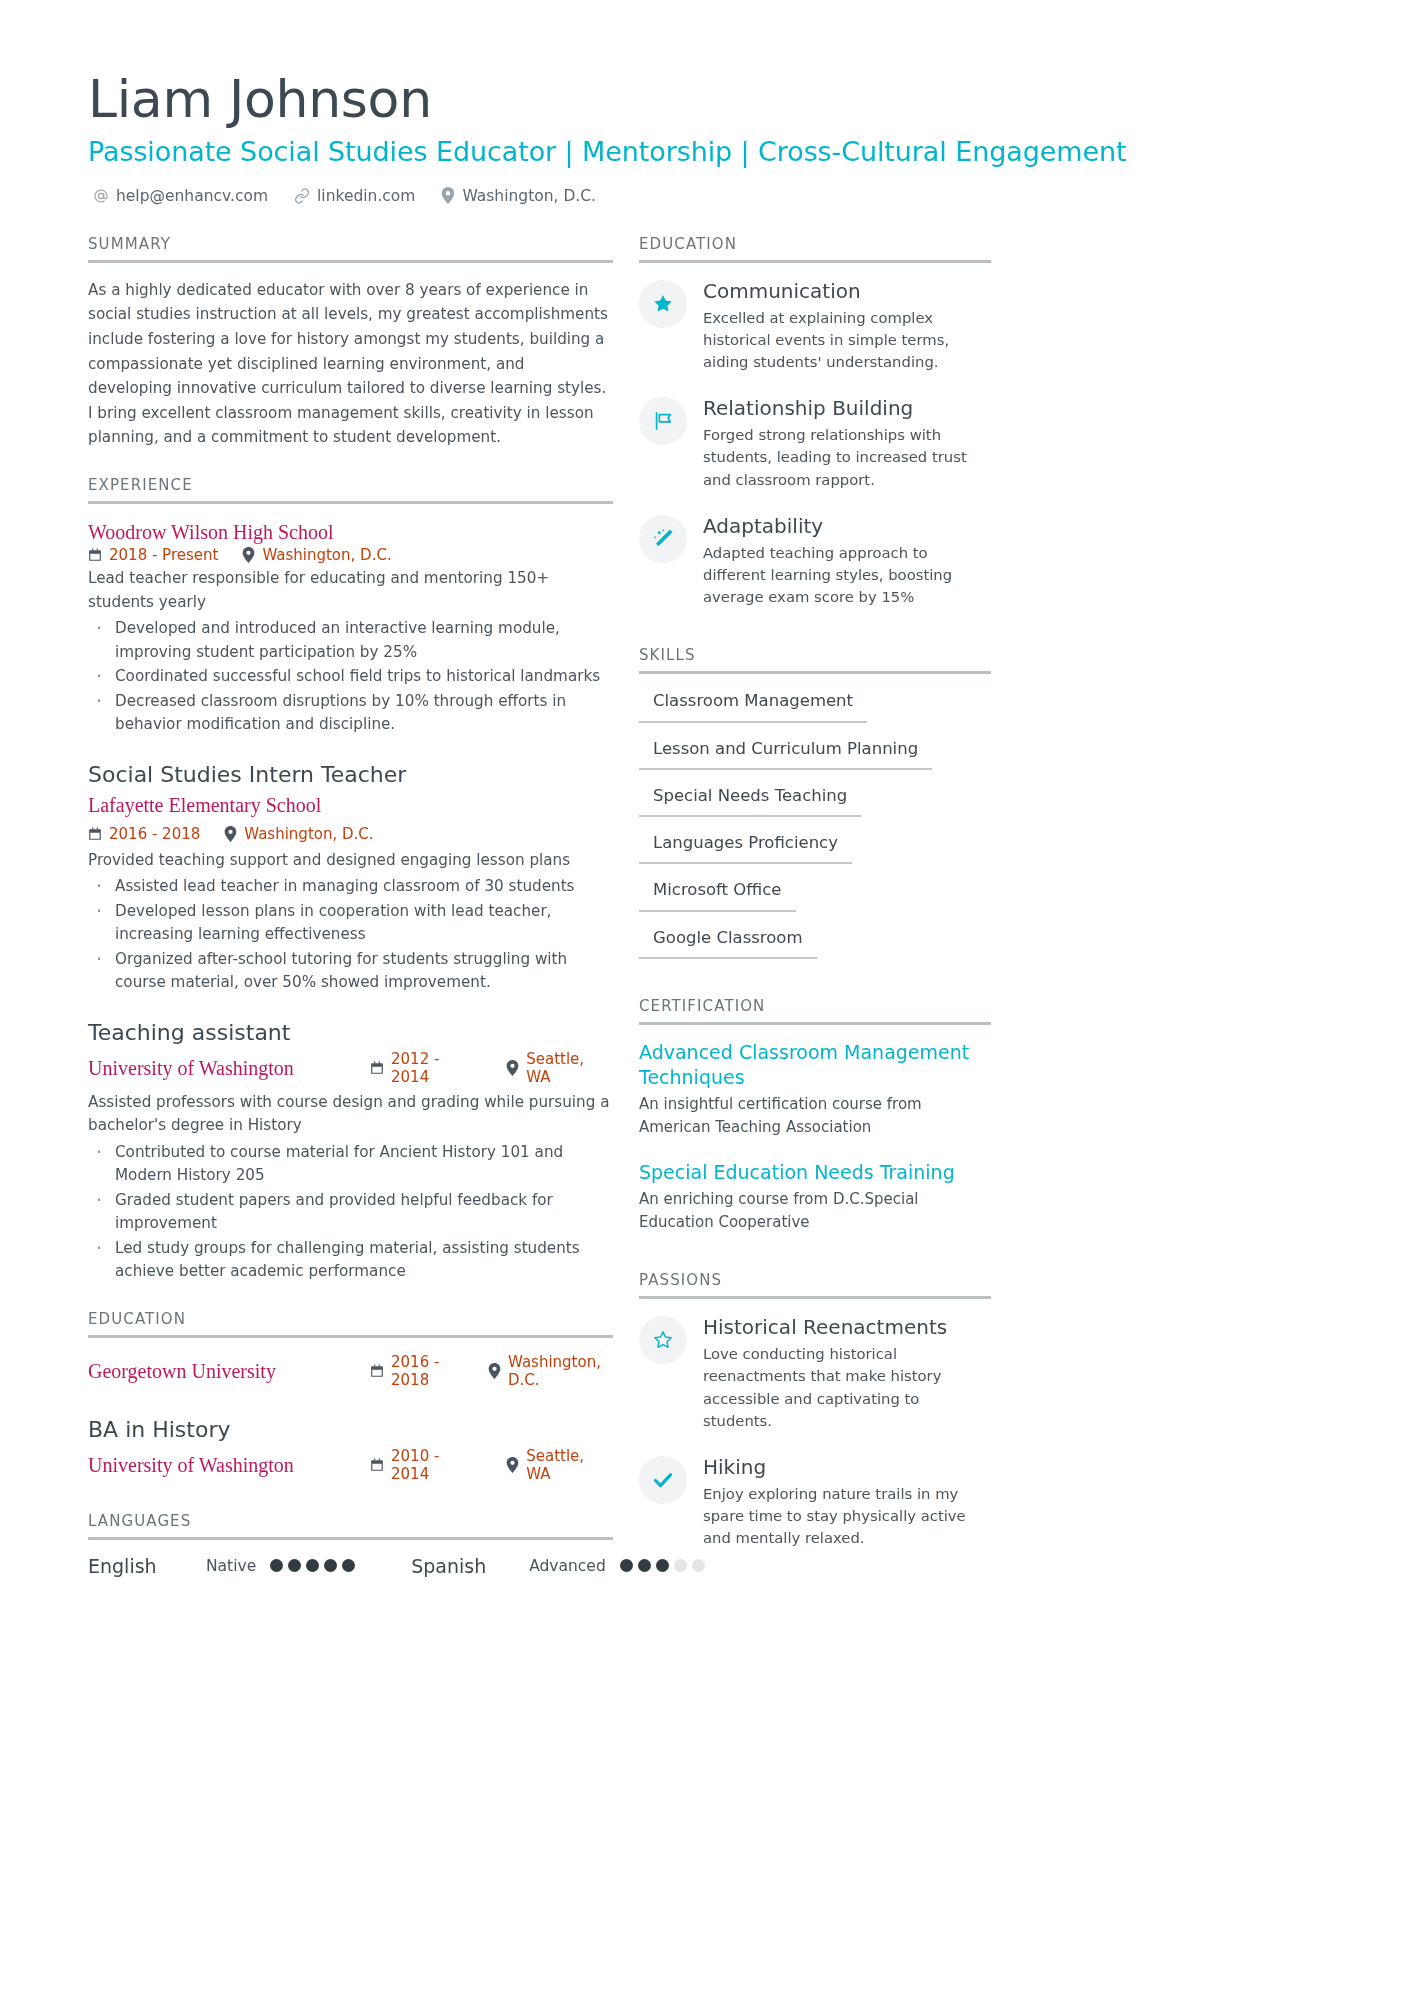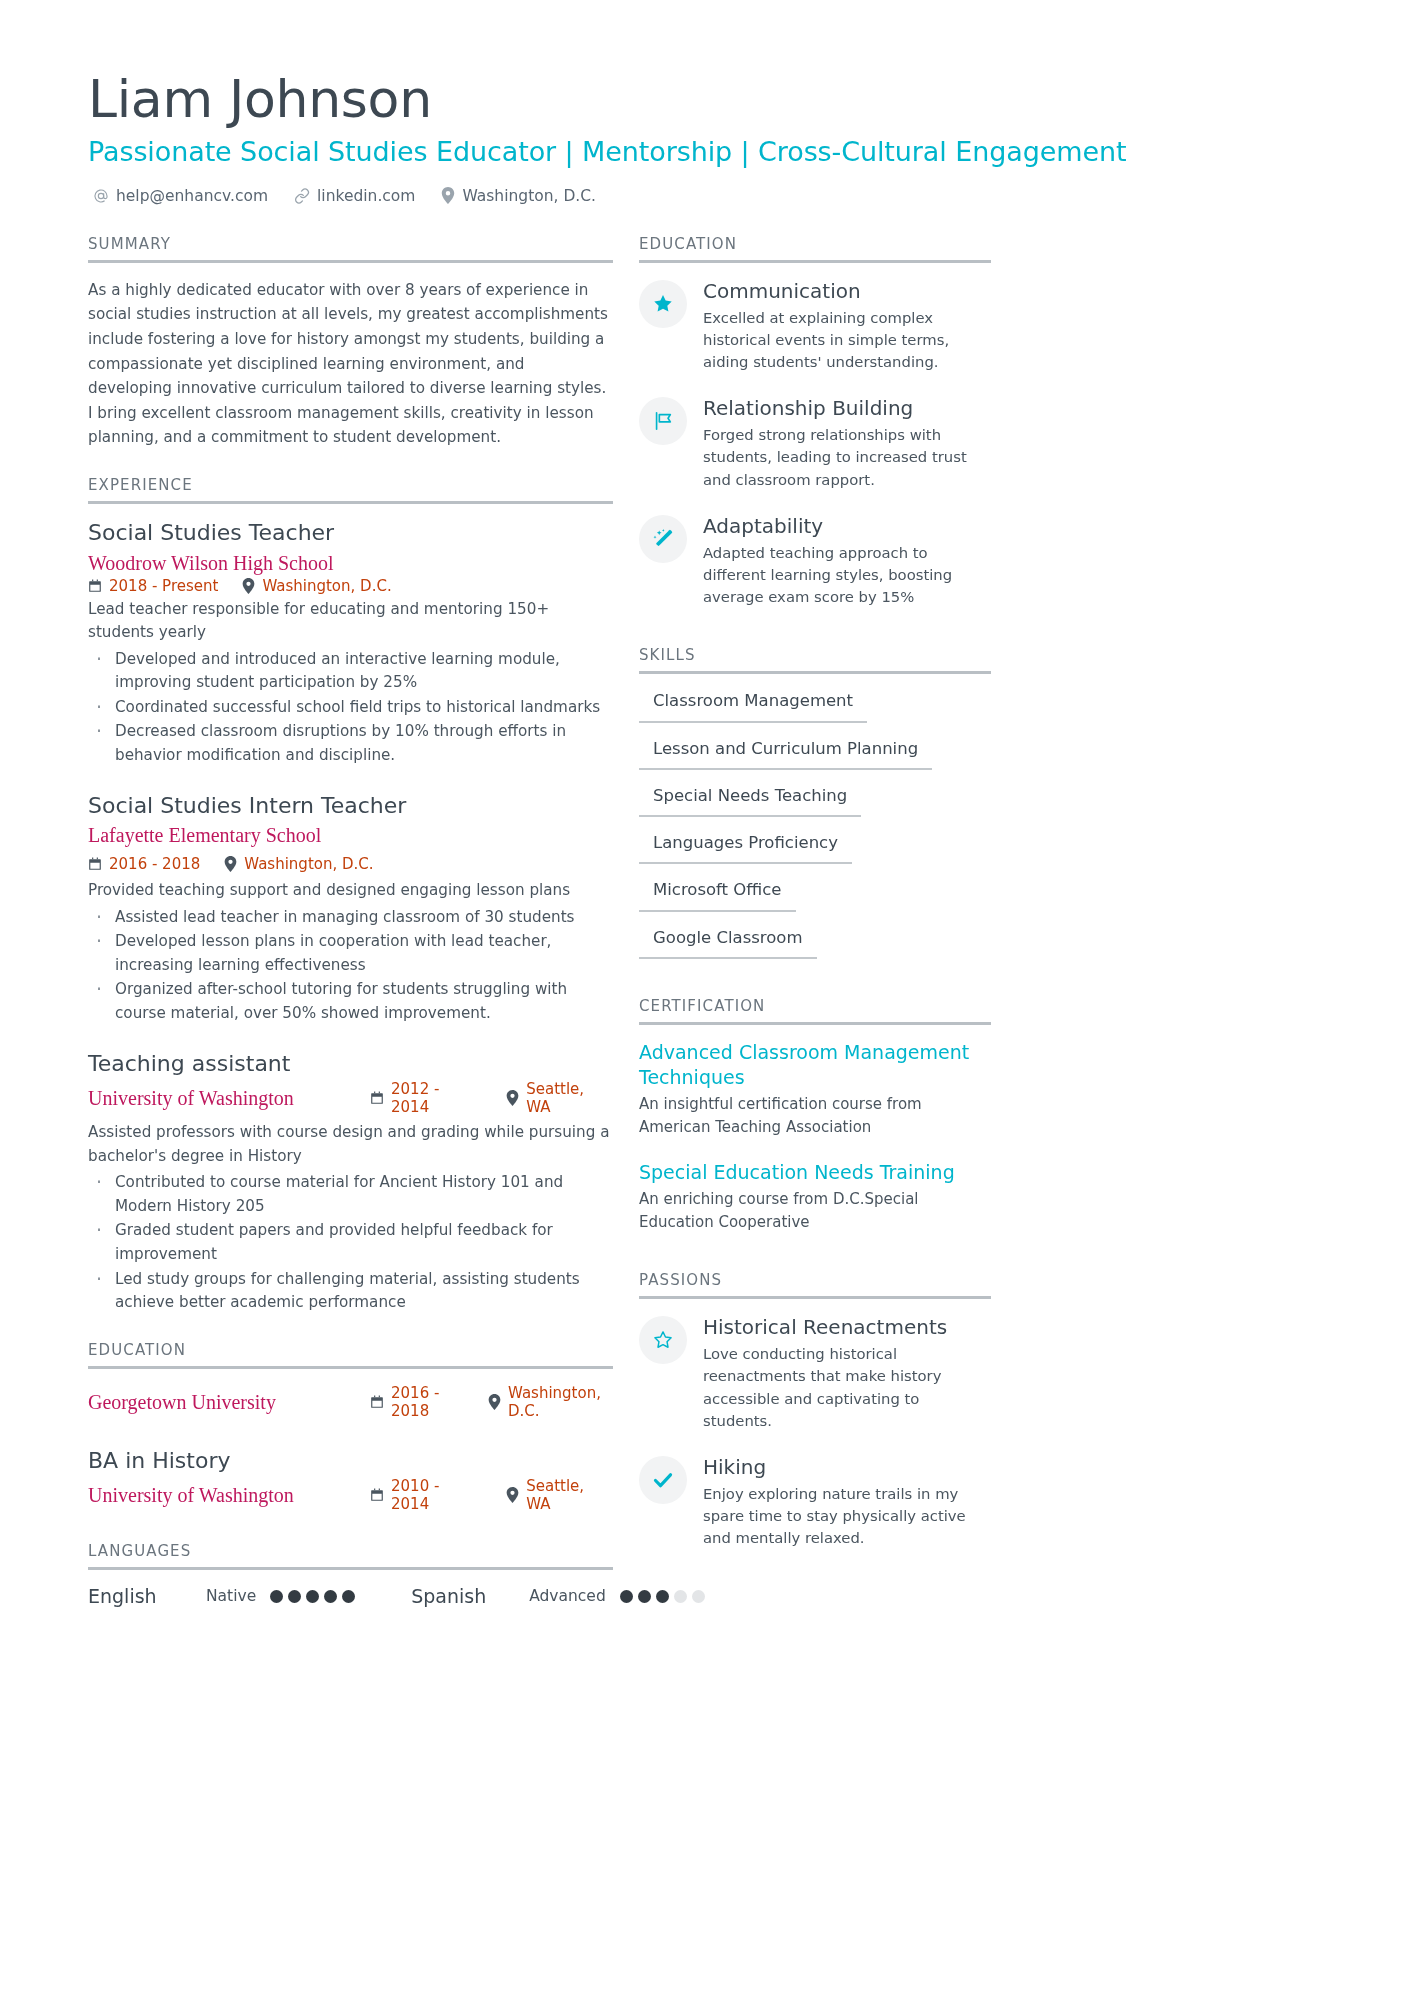--- a/index.html
+++ b/index.html
@@ -290,21 +290,20 @@
         <div class="section-title">SUMMARY</div>
         <div class="section-rule"></div>
         <div class="summary-text">As a highly dedicated educator with over 8 years of experience in social studies instruction at all levels, my greatest accomplishments include fostering a love for history amongst my students, building a compassionate yet disciplined learning environment, and developing innovative curriculum tailored to diverse learning styles. I bring excellent classroom management skills, creativity in lesson planning, and a commitment to student development.</div>
       </div>
 
       <div class="section">
         <div class="section-title">EXPERIENCE</div>
         <div class="section-rule"></div>
 
         <div class="entry">
-          <div class="entry-title">Social Studies Teacher</div>
           <div class="entry-org">Woodrow Wilson High School</div>
           <div class="entry-meta">
             <span class="meta-item">
               <span class="ic">
                 <svg width="14" height="14" viewBox="0 0 24 24" fill="currentColor">
                   <path d="M7 1h2v3H7zM15 1h2v3h-2z"></path>
                   <path d="M3 4h18a1 1 0 0 1 1 1v16a1 1 0 0 1-1 1H3a1 1 0 0 1-1-1V5a1 1 0 0 1 1-1zm1 6v10h16V10H4z"></path>
                   <path d="M6 12h3v2H6zM10.5 12h3v2h-3zM15 12h3v2h-3zM6 16h3v2H6zM10.5 16h3v2h-3zM15 16h3v2h-3z" fill="#ffffff"></path>
                 </svg>
               </span>

